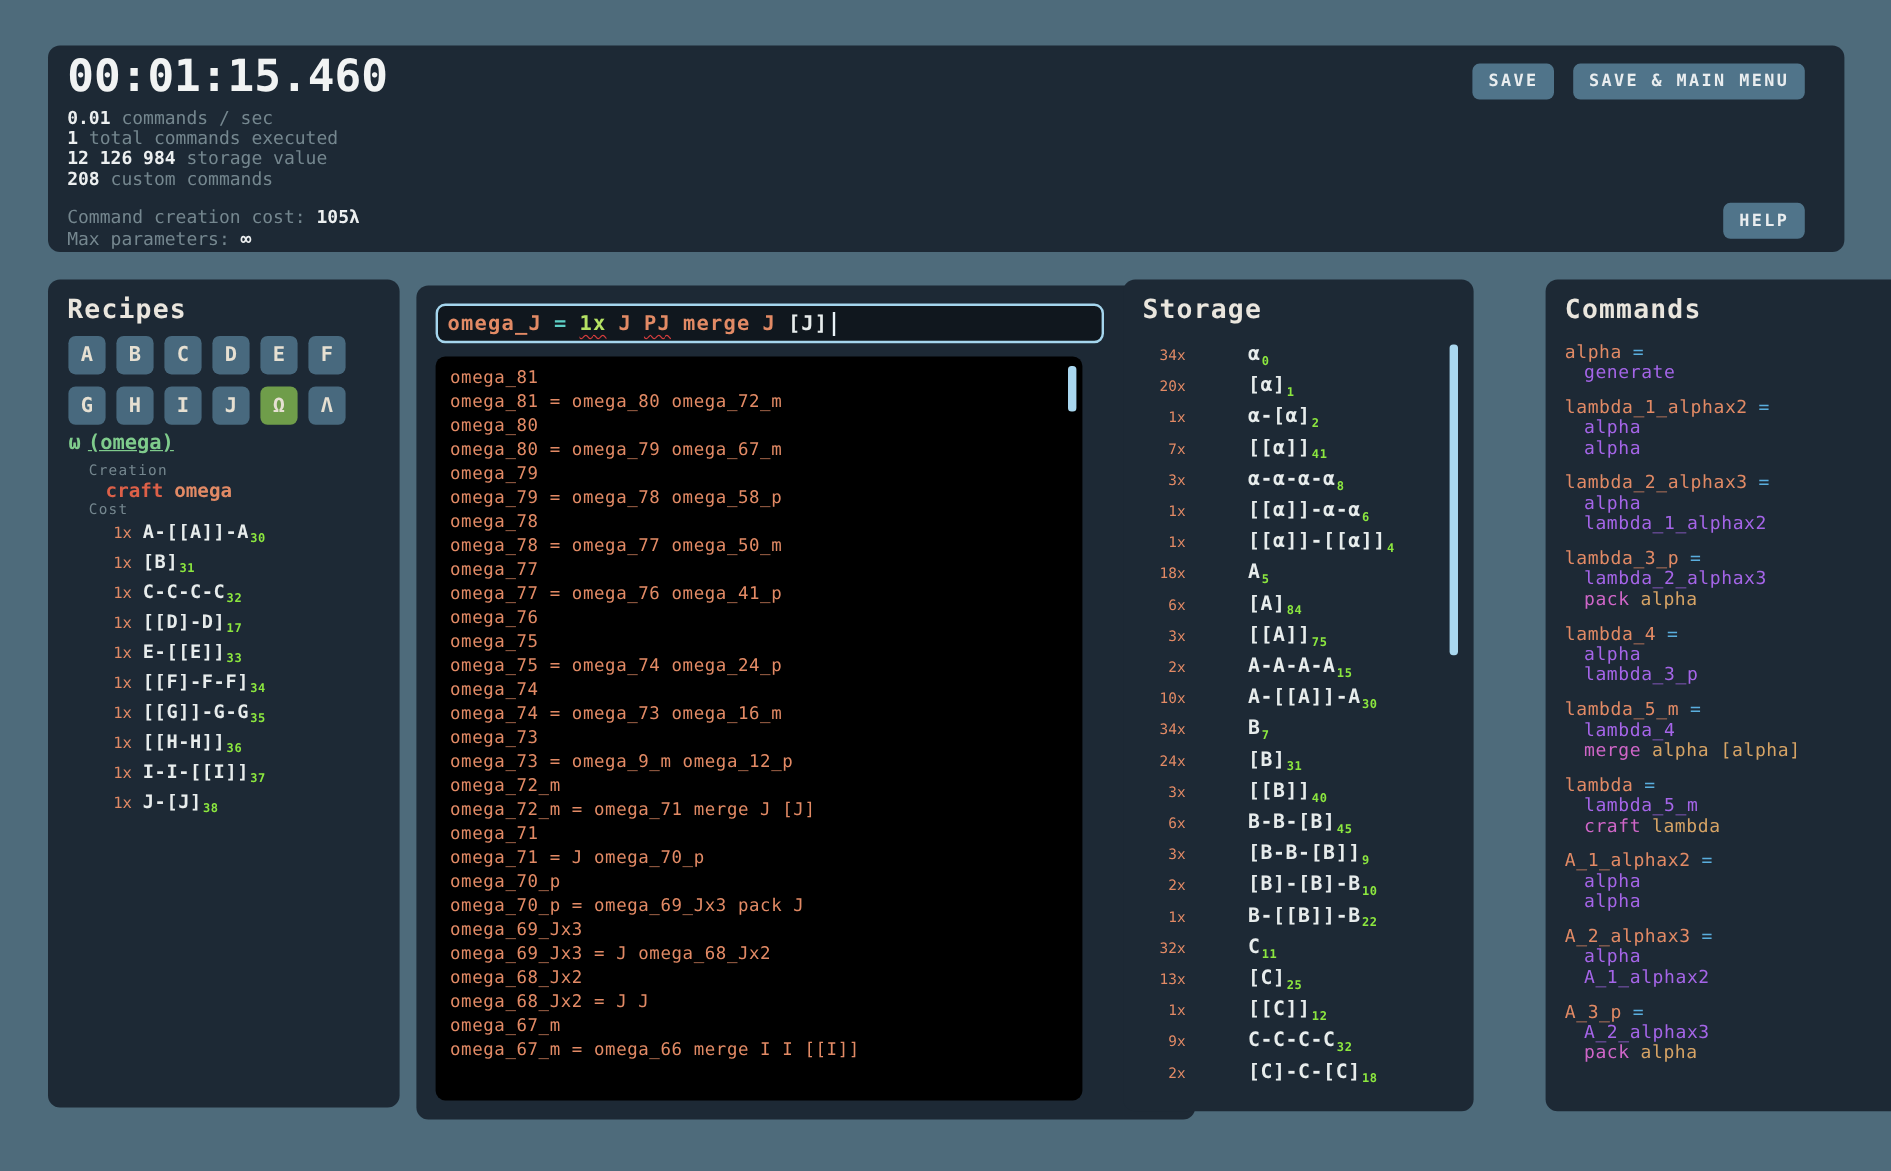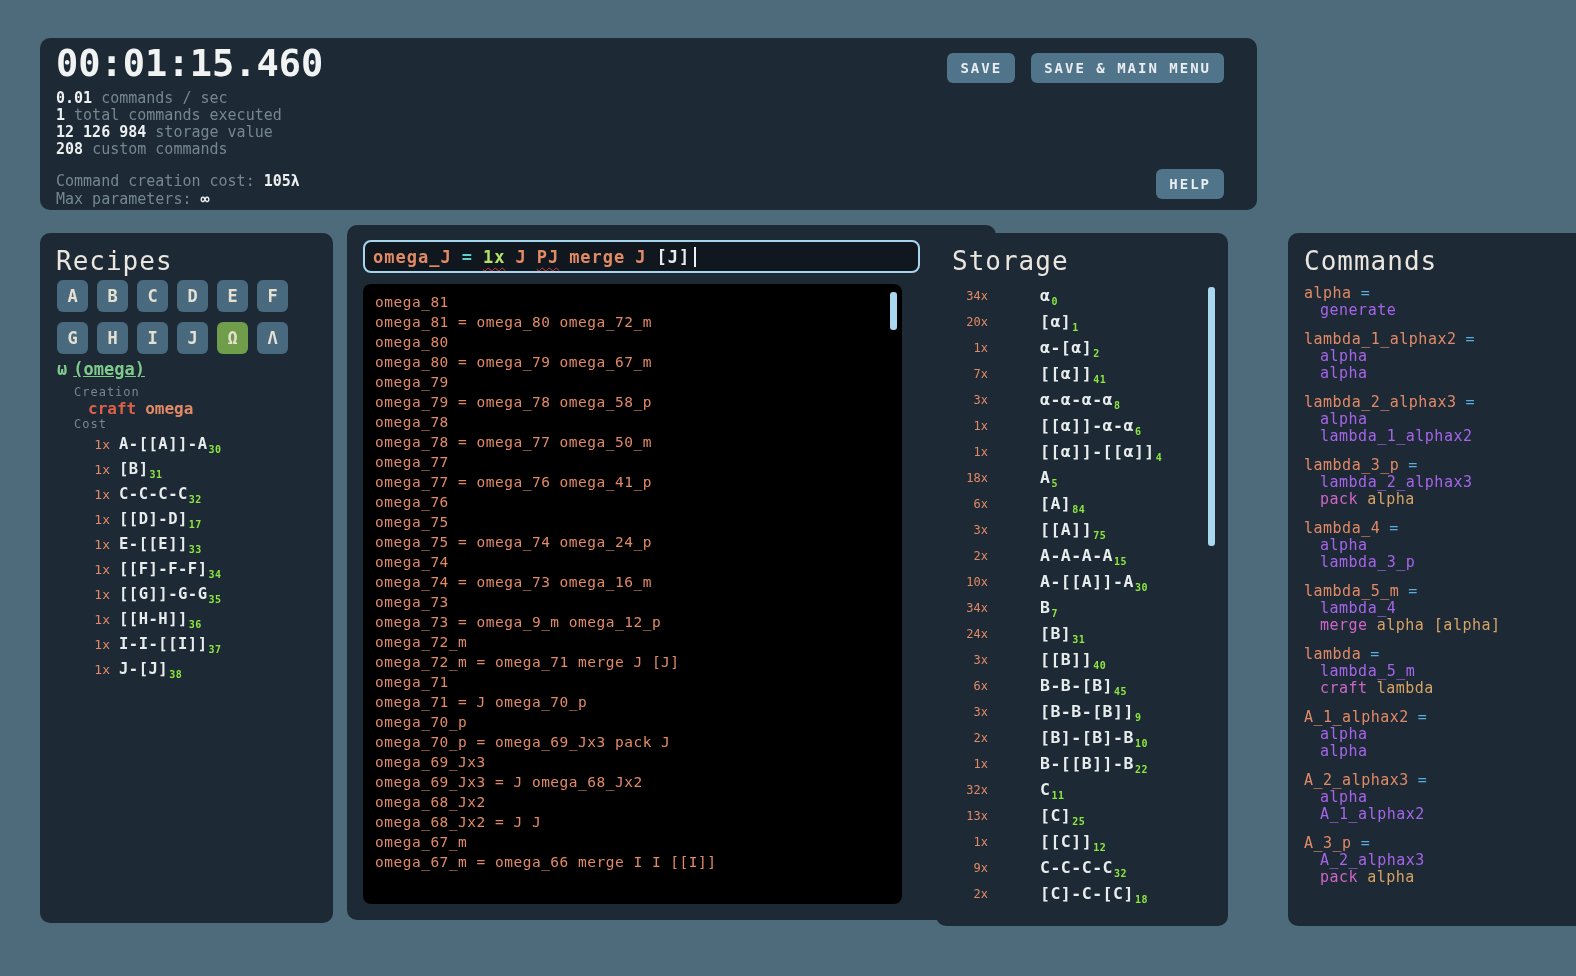--- a/index.html
+++ b/index.html
@@ -3,36 +3,36 @@
 <meta charset="utf-8">
 <style>
   html,body{margin:0;padding:0;}
   body{
     width:1576px;height:976px;position:relative;overflow:hidden;
     background:#4e6b7b;
     font-family:"DejaVu Sans Mono", monospace;
     -webkit-font-smoothing:antialiased;
   }
   .panel{position:absolute;background:#1d2935;border-radius:10px;}
-  .title{position:absolute;left:16px;top:13px;font-size:26px;font-weight:normal;color:#eae6de;letter-spacing:1px;}
+  .title{position:absolute;left:16px;top:13px;font-size:22px;font-weight:bold;color:#eae6de;letter-spacing:1px;}
 
   
   .c-salmon{color:#e28a65}
   .c-red{color:#dd6048}
   .c-cyan{color:#5ecfc6}
   .c-blue{color:#5aaede}
   .c-green{color:#b5e264}
   .c-white{color:#e7ecec}
   .c-purple{color:#a565e8}
   .c-pink{color:#d066c8}
   .c-tan{color:#d6a365}
   .err{text-decoration-line:underline;text-decoration-style:wavy;text-decoration-color:#d63c3c;text-decoration-thickness:1px;text-underline-offset:4px;}
 
   
-  #header{left:40px;top:38px;width:1205px;height:172px;padding-left:12px;}
+  #header{left:40px;top:38px;width:1497px;height:172px;}
   #timer{position:absolute;left:16px;top:4px;font-size:37px;font-weight:bold;color:#f1f3f3;}
   #stats{position:absolute;left:16px;top:52px;font-size:15px;line-height:17px;}
   #stats .val{color:#eceff0;font-weight:bold;}
   #stats .lbl{color:#75878f;}
   #meta{position:absolute;left:16px;top:134px;font-size:15px;line-height:18px;}
   #meta .lbl{color:#75878f;}
   #meta .val{color:#eceff0;font-weight:bold;}
   .btn-row{position:absolute;top:15px;right:33px;display:flex;gap:16px;}
   .btn{background:#50748a;color:#e9edef;border:none;border-radius:6px;height:30px;
        padding:0 13px;font-family:inherit;font-size:14px;font-weight:bold;letter-spacing:2px;cursor:pointer;}
@@ -49,21 +49,21 @@
   #creation-label{position:absolute;left:34px;top:152px;font-size:12px;color:#75878f;letter-spacing:1px;}
   #creation-line{position:absolute;left:48px;top:166px;font-size:16px;font-weight:bold;display:flex;gap:9px;}
   #cost-label{position:absolute;left:34px;top:184px;font-size:12px;color:#75878f;letter-spacing:1px;}
   #costs{position:absolute;left:48px;top:199px;}
   .crow{height:25px;display:flex;align-items:center;}
   .crow .qty{width:22px;text-align:right;margin-right:9px;color:#e28a65;font-size:13px;}
   .crow .item{color:#e7ecec;font-size:15.5px;font-weight:bold;letter-spacing:0.5px;}
   .crow sub,.srow sub{color:#8ce73f;font-size:10px;font-weight:bold;vertical-align:-4px;margin-left:1px;}
 
   
-  #middle{left:347px;top:225px;width:649px;height:695px;}
+  #middle{left:347px;top:238px;width:649px;height:695px;}
   #cmd-input{position:absolute;left:16px;top:15px;width:537px;height:29px;background:#10171e;
              border:2px solid #a5d6ee;border-radius:8px;display:flex;align-items:center;gap:10px;
              padding:0 8px;font-size:17px;font-weight:bold;letter-spacing:1px;cursor:text;}
   .caret{display:inline-block;width:2px;height:20px;background:#eaf3f8;margin-left:-6px;}
   #prog-list{position:absolute;left:16px;top:59px;width:539px;height:620px;background:#000000;
              border-radius:8px;padding:10px 0 0 12px;box-sizing:border-box;overflow:hidden;}
   .pline{height:20px;font-size:14.5px;color:#e28a65;letter-spacing:0.5px;white-space:pre;}
   .thumb{position:absolute;width:7px;background:#a9d7ef;border-radius:3px;}
   #prog-thumb{right:5px;top:8px;height:38px;}
 

